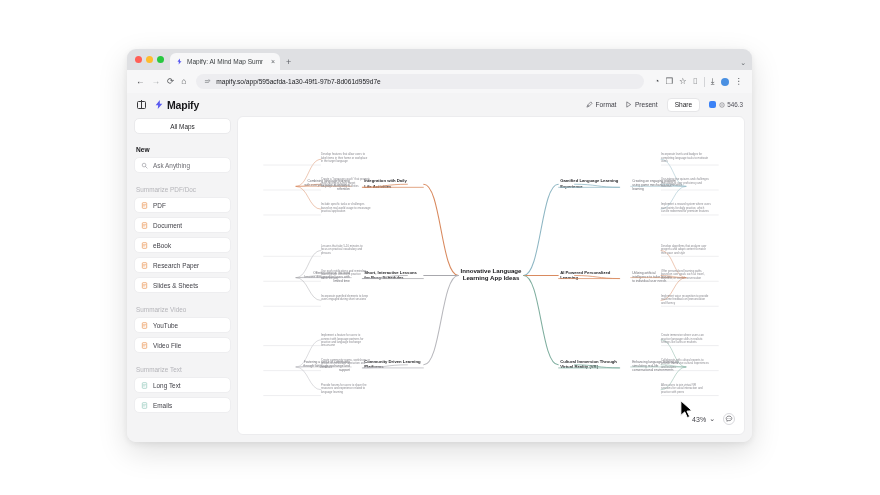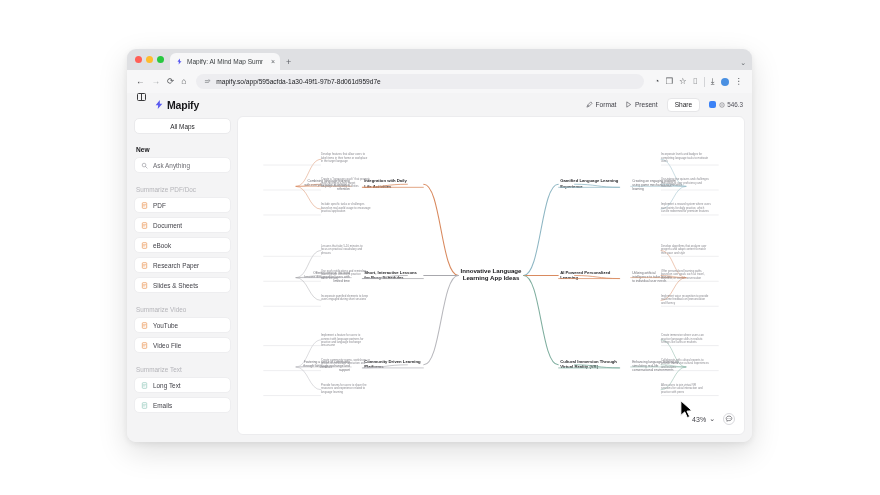--- a/index.html
+++ b/index.html
@@ -54,21 +54,21 @@
     display:flex; align-items:center; gap:5px; padding:0 8px;
     font-size:6.6px; color:#202124; margin:0 3px;
   }
   .tb-right { display:flex; align-items:center; gap:6px; }
   .avatar-b { width:8px; height:8px; border-radius:50%; background:#4a90e2; }
   .sep { width:1px; height:10px; background:#d3d4d7; }
 
   
   .app { height: 349px; background:#f4f4f5; display:flex; flex-direction:column; }
   .app-header {
-    height:23px; display:flex; padding:0 9px 0 10px; gap:8px;
+    height:23px; display:flex; align-items:center; padding:0 9px 0 10px; gap:8px;
   }
   .panel-ico { width:9px; height:8px; border:1.1px solid #3a3a3c; border-radius:1.5px; position:relative; }
   .panel-ico:after{content:"";position:absolute;left:2.6px;top:-1.1px;bottom:-1.1px;width:1.1px;background:#3a3a3c;}
   .brand { display:flex; align-items:center; gap:3px; }
   .bolt { width:10px; height:11px; }
   .brand-name { font-size:10.5px; font-weight:700; color:#18181b; letter-spacing:-.2px; }
   .hdr-right { margin-left:auto; display:flex; align-items:center; gap:9px; }
   .hdr-btn { display:flex; align-items:center; gap:2.5px; font-size:6.6px; color:#3f3f46; }
   .share-btn {
     background:#fff; border:1px solid #e6e6e8; border-radius:4px;

